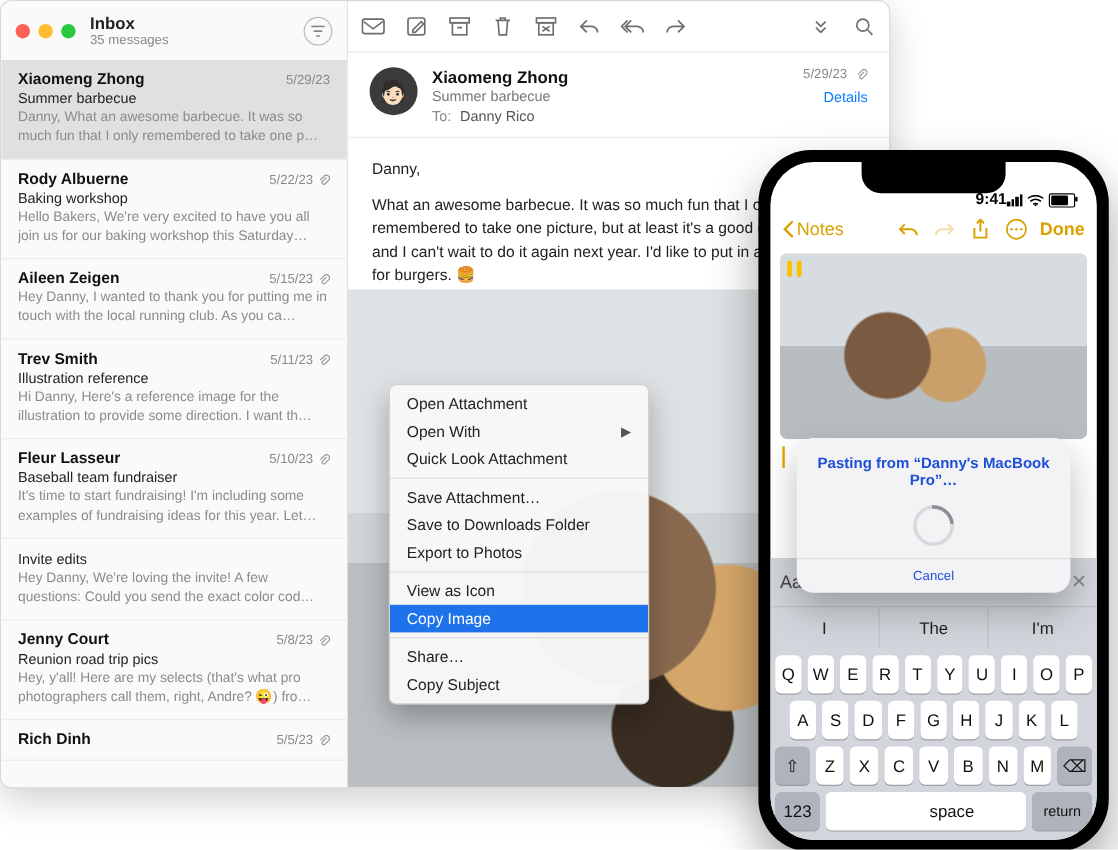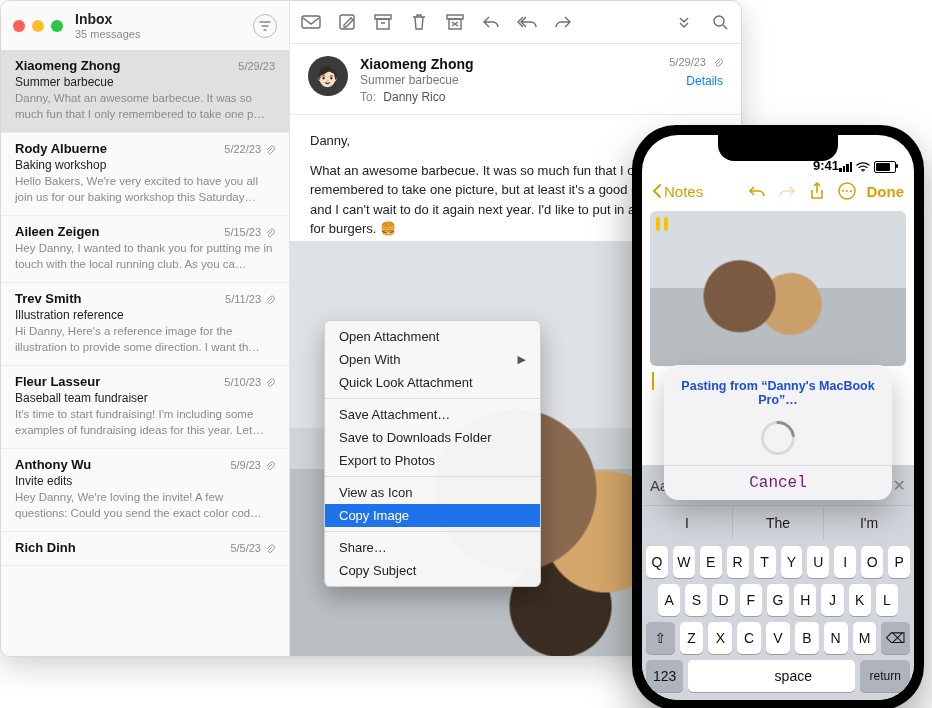--- a/index.html
+++ b/index.html
@@ -96,21 +96,21 @@
 .spacek{flex:4;padding-left:43px;}
 .retk{flex:1.6;font-size:12px;}
 .bottomrow{display:flex;justify-content:space-between;align-items:center;padding:8px 18px 0 18px;color:#555;}
 
 .sheet{position:absolute;left:22px;right:22px;top:230px;background:#f3f3f5;border-radius:14px;box-shadow:0 14px 30px rgba(0,0,0,.25);padding:14px 10px 8px 10px;text-align:center;z-index:5;}
 .sheet .msg1{font-size:12.5px;font-weight:600;color:#1d4ed8;}
 .spinwrap{margin:14px auto 10px auto;width:34px;height:34px;position:relative;}
 .spin{position:absolute;inset:0;border-radius:50%;border:3px solid #d9d9dd;}
 .spin2{position:absolute;inset:0;border-radius:50%;border:3px solid transparent;border-top-color:#8e8e93;transform:rotate(40deg);}
 .sheet hr{border:none;border-top:1px solid #dedee2;margin:6px -10px;}
-.sheet .cancel{color:#701a75;font-size:16px;padding-top:2px;font-family:Liberation Mono, monospace;}
+.sheet .cancel{color:#1d4ed8;font-size:11px;padding-top:2px;}
 </style>
 </head>
 <body>
 <div class="stage">
 
 <div class="mail">
   <div class="sidebar">
     <div class="titlebar">
       <div class="traffic">
         <div class="dot r"></div>
@@ -169,28 +169,32 @@
             <div class="row1">
               <span class="sender">Fleur Lasseur</span>
               <span class="date">5/10/23<span class="clip"><svg width="10" height="10" viewBox="0 0 10 10">
                     <path d="M7 3L3.5 6.5a1.5 1.5 0 002 2L9 5a2.5 2.5 0 00-3.5-3.5L2 5" stroke="#999" stroke-width="1" fill="none"></path>
                   </svg></span></span>
             </div>
             <div class="subject">Baseball team fundraiser</div>
             <div class="preview">It's time to start fundraising! I'm including some examples of fundraising ideas for this year. Let…</div>
           </div>
           <div class="msg">
-            <div class="row1">
-              <span class="sender">Anthony Wu</span>
-              <span class="date">5/9/23<span class="clip"><svg width="10" height="10" viewBox="0 0 10 10">
-                    <path d="M7 3L3.5 6.5a1.5 1.5 0 002 2L9 5a2.5 2.5 0 00-3.5-3.5L2 5" stroke="#999" stroke-width="1" fill="none"></path>
-                  </svg></span></span>
-            </div>
             <div class="subject">Invite edits</div>
             <div class="preview">Hey Danny, We're loving the invite! A few questions: Could you send the exact color cod…</div>
+          </div>
+          <div class="msg">
+            <div class="row1">
+              <span class="sender">Jenny Court</span>
+              <span class="date">5/8/23<span class="clip"><svg width="10" height="10" viewBox="0 0 10 10">
+                    <path d="M7 3L3.5 6.5a1.5 1.5 0 002 2L9 5a2.5 2.5 0 00-3.5-3.5L2 5" stroke="#999" stroke-width="1" fill="none"></path>
+                  </svg></span></span>
+            </div>
+            <div class="subject">Reunion road trip pics</div>
+            <div class="preview">Hey, y'all! Here are my selects (that's what pro photographers call them, right, Andre? 😜) fro…</div>
           </div>
           <div class="msg">
             <div class="row1">
               <span class="sender">Rich Dinh</span>
               <span class="date">5/5/23<span class="clip"><svg width="10" height="10" viewBox="0 0 10 10">
                     <path d="M7 3L3.5 6.5a1.5 1.5 0 002 2L9 5a2.5 2.5 0 00-3.5-3.5L2 5" stroke="#999" stroke-width="1" fill="none"></path>
                   </svg></span></span>
             </div>
           </div>
         </div>

